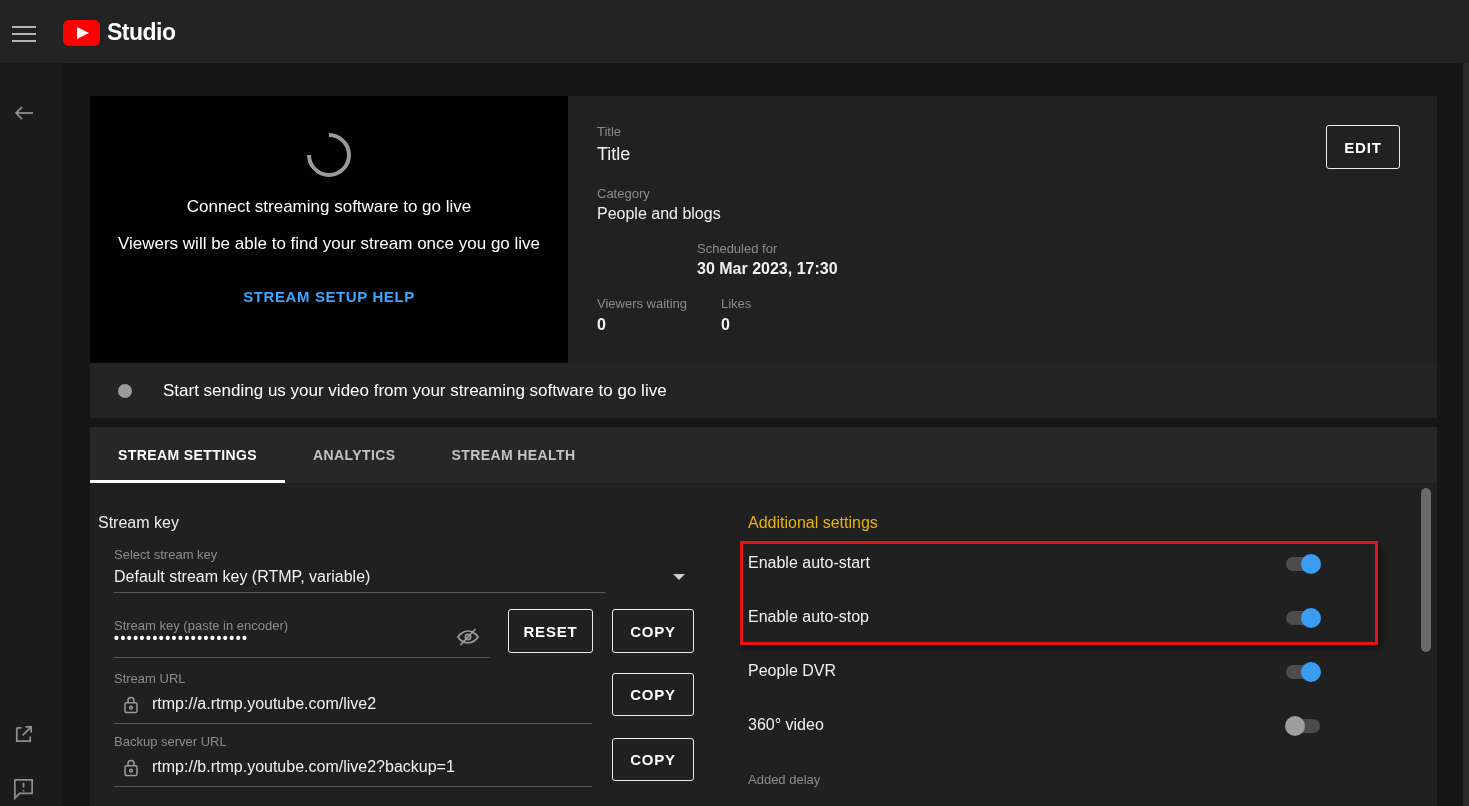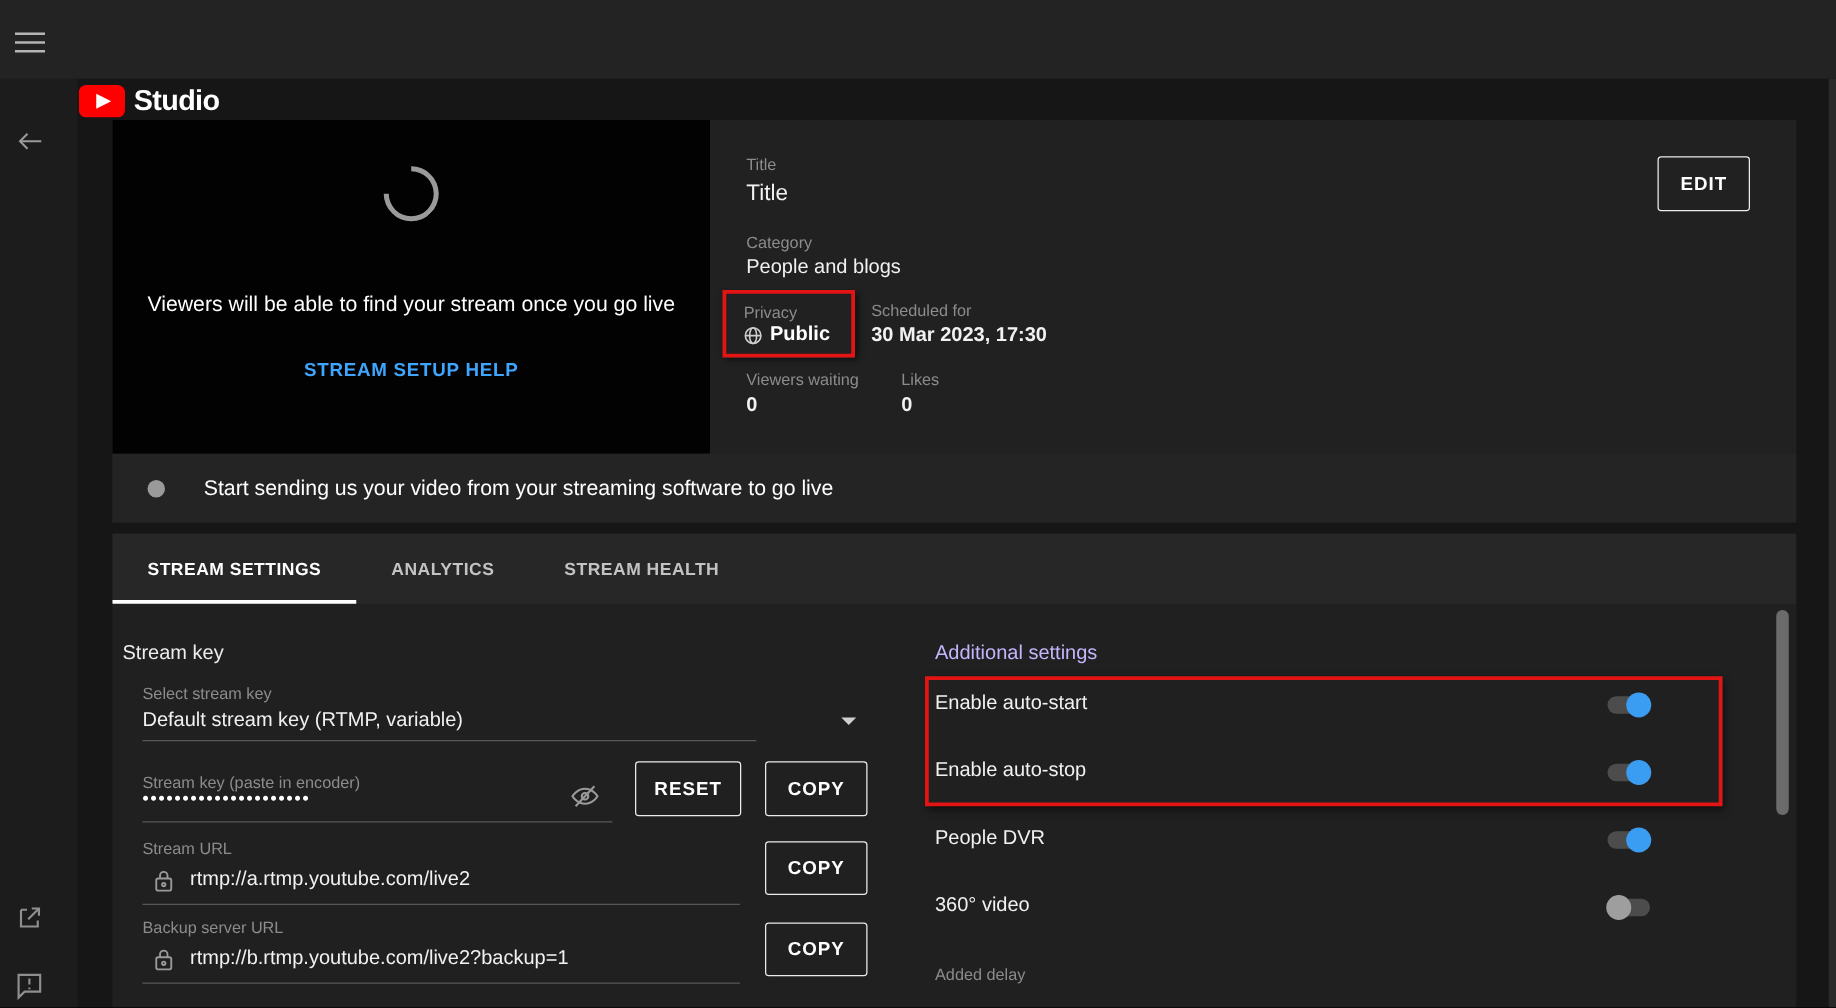--- a/index.html
+++ b/index.html
@@ -7,21 +7,21 @@
   body { font-family:"Liberation Sans","DejaVu Sans",sans-serif; }
   #screen {
     position:relative; width:1469px; height:806px;
     background:#161616; overflow:hidden; color:#f1f1f1;
   }
 
   
   .topbar { position:absolute; left:0; top:0; width:1469px; height:63px; background:#232323; z-index:5; }
   .hamburger { position:absolute; left:12px; top:21px; width:24px; height:20px; cursor:pointer; }
   .hamburger span { display:block; height:2px; background:#b5b5b5; margin:5px 0; }
-  .brand { position:absolute; left:63px; top:19px; display:flex; align-items:center; gap:7px;margin-top:48px; }
+  .brand { position:absolute; left:63px; top:19px; display:flex; align-items:center; gap:7px; }
   .brand-text { font-size:23px; font-weight:bold; color:#fff; letter-spacing:-0.5px; font-stretch:condensed; }
 
   
   .sidebar { position:absolute; left:0; top:63px; width:62px; height:743px; background:#1c1c1c; z-index:4; }
   .side-icon { position:absolute; left:12px; width:26px; height:26px; cursor:pointer; }
 
   
   .card-upper { position:absolute; left:90px; top:96px; width:1347px; height:322px; background:#212121; }
   .card-lower { position:absolute; left:90px; top:427px; width:1347px; height:379px; background:#202020; }
 
@@ -123,43 +123,31 @@
           <line x1="12" y1="6" x2="12" y2="11"></line>
           <line x1="12" y1="13.5" x2="12" y2="15"></line>
       </svg>
     </div>
   </div>
 
   <div class="card-upper">
 
     <div class="preview">
       <div class="spinner"></div>
+      <div class="pv-line1">Connect streaming software to go live</div>
       <div class="pv-line2">Viewers will be able to find your stream once you go live</div>
       <div class="pv-help">STREAM SETUP HELP</div>
     </div>
 
     <div class="lbl" style="left:507px; top:28px;">Title</div>
     <div class="val val-lg" style="left:507px; top:48px;">Title</div>
 
     <div class="lbl" style="left:507px; top:90px;">Category</div>
     <div class="val" style="left:507px; top:109px;">People and blogs</div>
 
-    <div class="privacy-box">
-      <div class="privacy-inner-lbl">Privacy</div>
-      <div class="privacy-row">
-        <span>
-          <svg width="15" height="15" viewBox="0 0 24 24" fill="none" stroke="#cfcfcf" stroke-width="2">
-            <circle cx="12" cy="12" r="10"></circle>
-              <ellipse cx="12" cy="12" rx="4.5" ry="10"></ellipse>
-              <line x1="2" y1="12" x2="22" y2="12"></line>
-          </svg>
-        </span>
-        <span class="privacy-val">Public</span>
-      </div>
-    </div>
 
     <div class="lbl" style="left:607px; top:145px;">Scheduled for</div>
     <div class="val" style="left:607px; top:164px; font-weight:bold;">30 Mar 2023, 17:30</div>
 
     <div class="lbl" style="left:507px; top:200px;">Viewers waiting</div>
     <div class="val" style="left:507px; top:220px; font-weight:bold;">0</div>
 
     <div class="lbl" style="left:631px; top:200px;">Likes</div>
     <div class="val" style="left:631px; top:220px; font-weight:bold;">0</div>
 
@@ -217,21 +205,21 @@
       <svg width="18" height="20" viewBox="0 0 24 26" fill="none" stroke="#9a9a9a" stroke-width="2">
         <rect x="4" y="10" width="16" height="13" rx="2"></rect>
         <path d="M8 10V7a4 4 0 0 1 8 0v3"></path>
         <circle cx="12" cy="16.5" r="1.8"></circle>
       </svg>
     </div>
     <div class="url-text" style="position:absolute; left:62px; top:331px;">rtmp://b.rtmp.youtube.com/live2?backup=1</div>
     <div class="field-underline" style="left:24px; top:359px; width:478px;"></div>
     <button class="btn" style="left:522px; top:311px; width:82px; height:43px;">COPY</button>
 
-    <div class="sec-heading" style="left:658px; top:87px; color:#c4b5fd;">Additional settings</div>
+    <div class="sec-heading" style="left:658px; top:87px; color:#eab308;">Additional settings</div>
 
     <div class="annotation-box" style="left:650px; top:114px; width:638px; height:104px;"></div>
 
     <div class="val" style="left:658px; top:127px; font-weight:400;">Enable auto-start</div>
     <div class="toggle on" style="left:1196px; top:130px;">
         <div class="knob"></div>
       </div>
 
     <div class="val" style="left:658px; top:181px; font-weight:400;">Enable auto-stop</div>
     <div class="toggle on" style="left:1196px; top:184px;">

